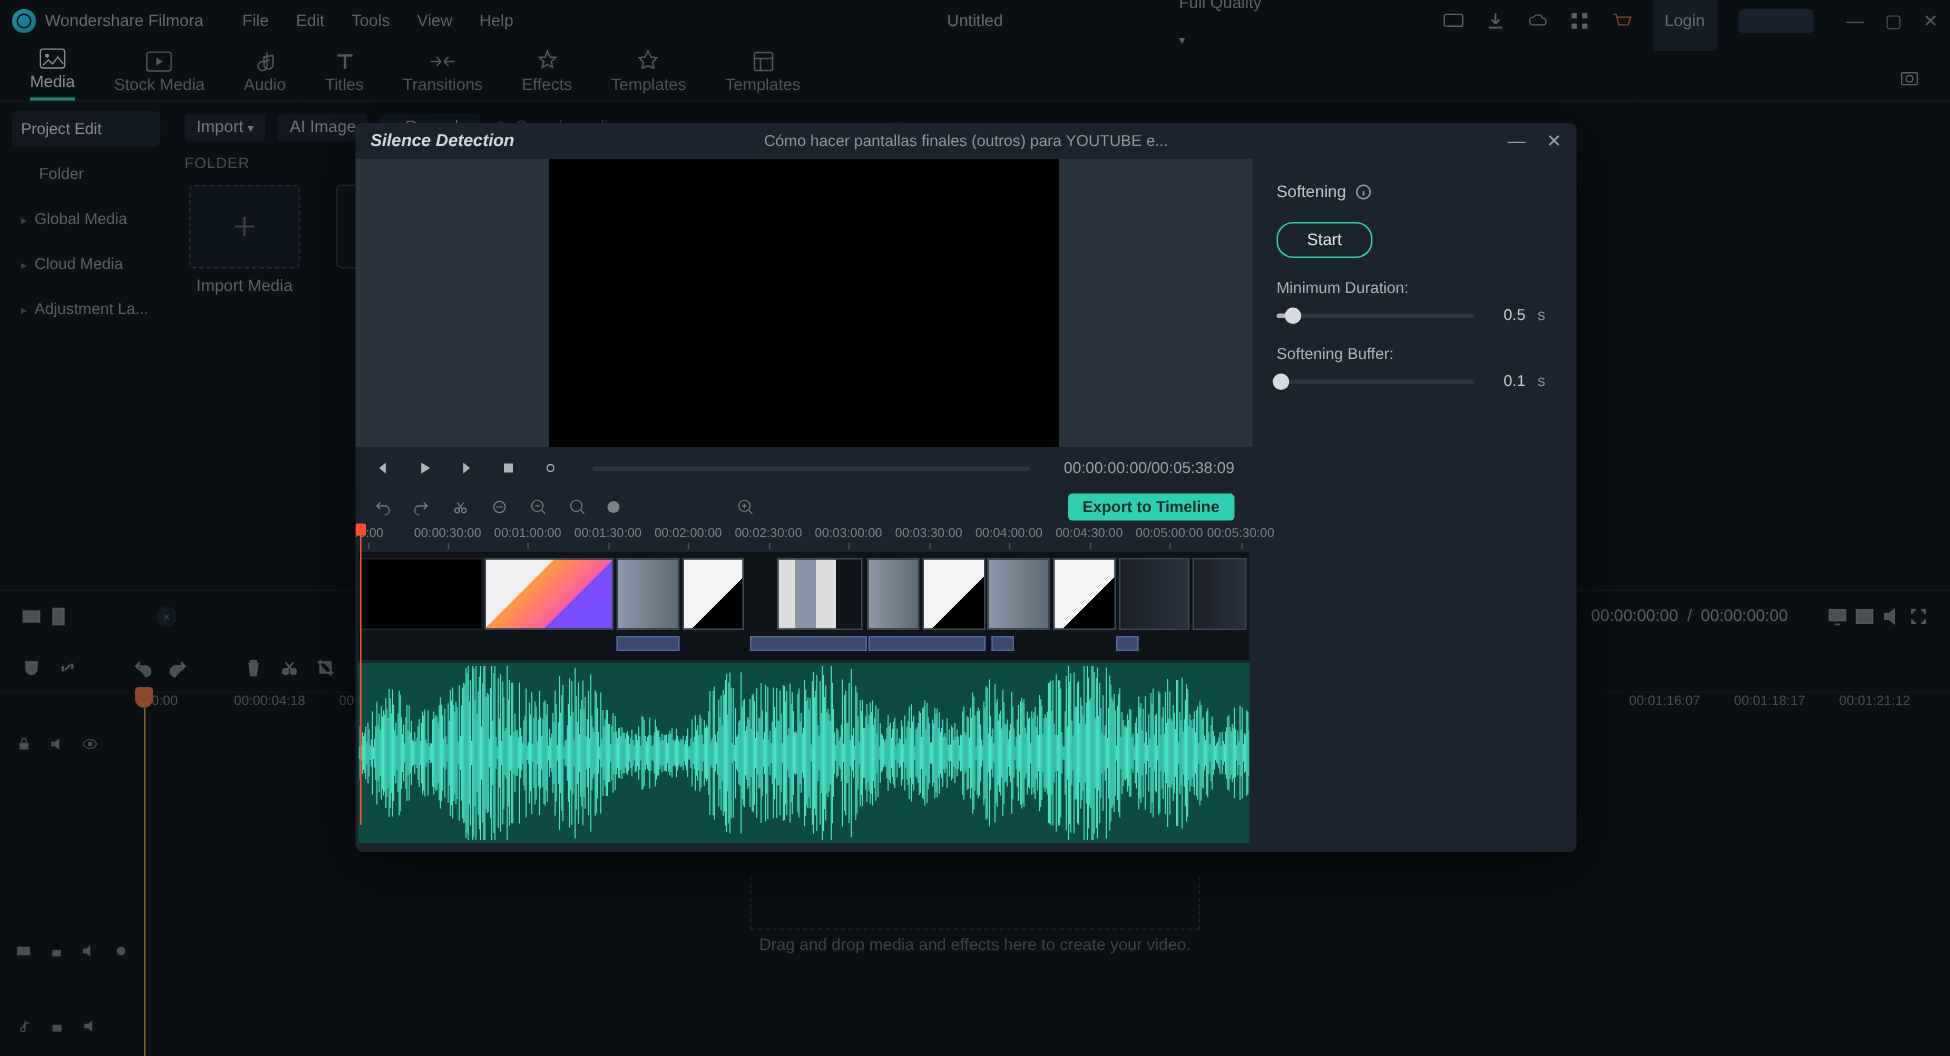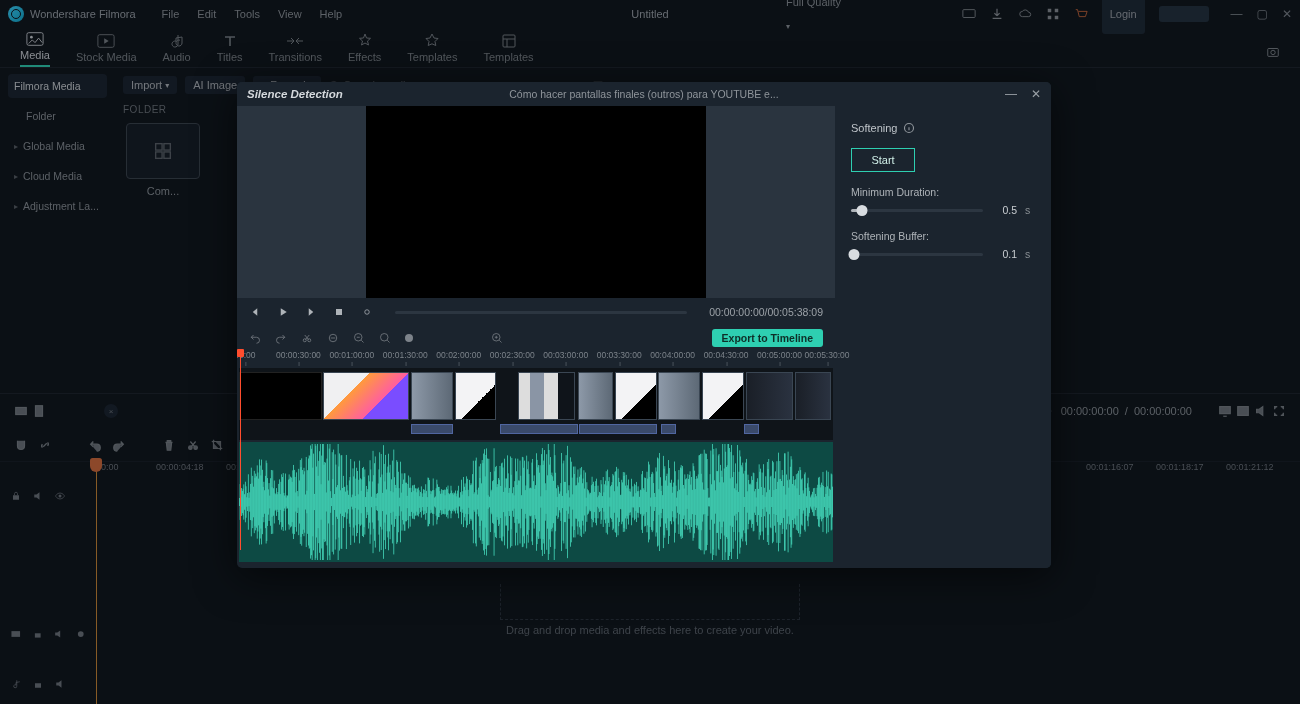--- a/index.html
+++ b/index.html
@@ -102,21 +102,21 @@
   .thumbs-track .whiteish { background:linear-gradient(135deg,#f3f3f5 60%,#000 60%);}
   .thumbs-track .mixed { background:linear-gradient(90deg,#ddd 0 20%,#8a95a5 20% 45%,#ddd 45% 70%,#0f141a 70%);}
 
   .wave-track { height:120px; margin:2px 2px 4px; position:relative; background:linear-gradient(#13635a,#0d4a44); overflow:hidden;}
   .wave-track svg { position:absolute; inset:0; width:100%; height:100%; }
 
   
   .dlg-right { width:216px; padding:16px 16px 0; display:flex; flex-direction:column; gap:14px; background:#1b242e;}
   .dlg-right .hdr { display:flex; align-items:center; gap:6px; color:#bfc4c9; font-size:11px;}
   .dlg-right .hdr svg{width:12px;height:12px;fill:none;stroke:#8f959b;stroke-width:1.5;}
-  .start-btn { border:1.5px solid #2ecfb1; color:#cfeee7; padding:5px 0; border-radius:0; text-align:center; cursor:pointer; font-size:11px; width:64px;}
+  .start-btn { border:1.5px solid #2ecfb1; color:#cfeee7; padding:5px 0; border-radius:11px; text-align:center; cursor:pointer; font-size:11px; width:64px;}
   .param { display:flex; flex-direction:column; gap:6px; }
   .param .lbl { color:#aeb3b8; font-size:10.5px; }
   .param .row { display:flex; align-items:center; gap:8px; }
   .slider { flex:1; height:3px; background:#2c3641; border-radius:2px; position:relative;}
   .slider .fill { position:absolute; left:0; top:0; bottom:0; background:#aeb3b8; border-radius:2px;}
   .slider .knob { position:absolute; top:-4px; width:11px; height:11px; border-radius:50%; background:#d8dce0; transform:translateX(-50%);}
   .valbox { width:26px; text-align:right; color:#c9cdd1; font-size:10.5px;}
   .unit { color:#8a9095; font-size:10.5px; width:10px;}
 
   
@@ -229,21 +229,21 @@
     <svg style="margin-left:480px;width:14px;height:14px;fill:none;stroke:#8a9095;" viewBox="0 0 16 16">
         <rect x="2" y="4" width="12" height="9" rx="1"></rect>
         <circle cx="8" cy="8.5" r="2.5"></circle>
       </svg>
   </div>
 </div>
 
 <div class="mid">
   <div class="sidebar">
     <div class="sitem active">
-        <span>Filmora Media</span>
+        <span>Project Edit</span>
       </div>
     <div class="sitem" style="padding-left:18px;">
         <span>Folder</span>
       </div>
     <div class="sitem">
         <span class="arrow">▸</span>
         <span>Global Media</span>
       </div>
     <div class="sitem">
         <span class="arrow">▸</span>
@@ -279,20 +279,28 @@
           <path d="M3 5h10M5 8h6M7 11h2"></path>
         </svg>
       <svg class="sq-ic" viewBox="0 0 16 16">
           <circle cx="4" cy="8" r="1" fill="#7a8085"></circle>
           <circle cx="8" cy="8" r="1" fill="#7a8085"></circle>
           <circle cx="12" cy="8" r="1" fill="#7a8085"></circle>
         </svg>
     </div>
     <div class="folder-lbl">FOLDER</div>
     <div class="tiles">
+      <div class="tile drag">
+        <div class="thumb">
+            <svg viewBox="0 0 24 24">
+              <path d="M12 5v14M5 12h14"></path>
+            </svg>
+          </div>
+        <span>Import Media</span>
+      </div>
       <div class="tile">
         <div class="thumb" style="border:1px solid #3a424b;">
             <svg viewBox="0 0 24 24">
               <rect x="4" y="4" width="7" height="7"></rect>
               <rect x="13" y="4" width="7" height="7"></rect>
               <rect x="4" y="13" width="7" height="7"></rect>
               <rect x="13" y="13" width="7" height="7"></rect>
             </svg>
           </div>
         <span>Com...</span>

